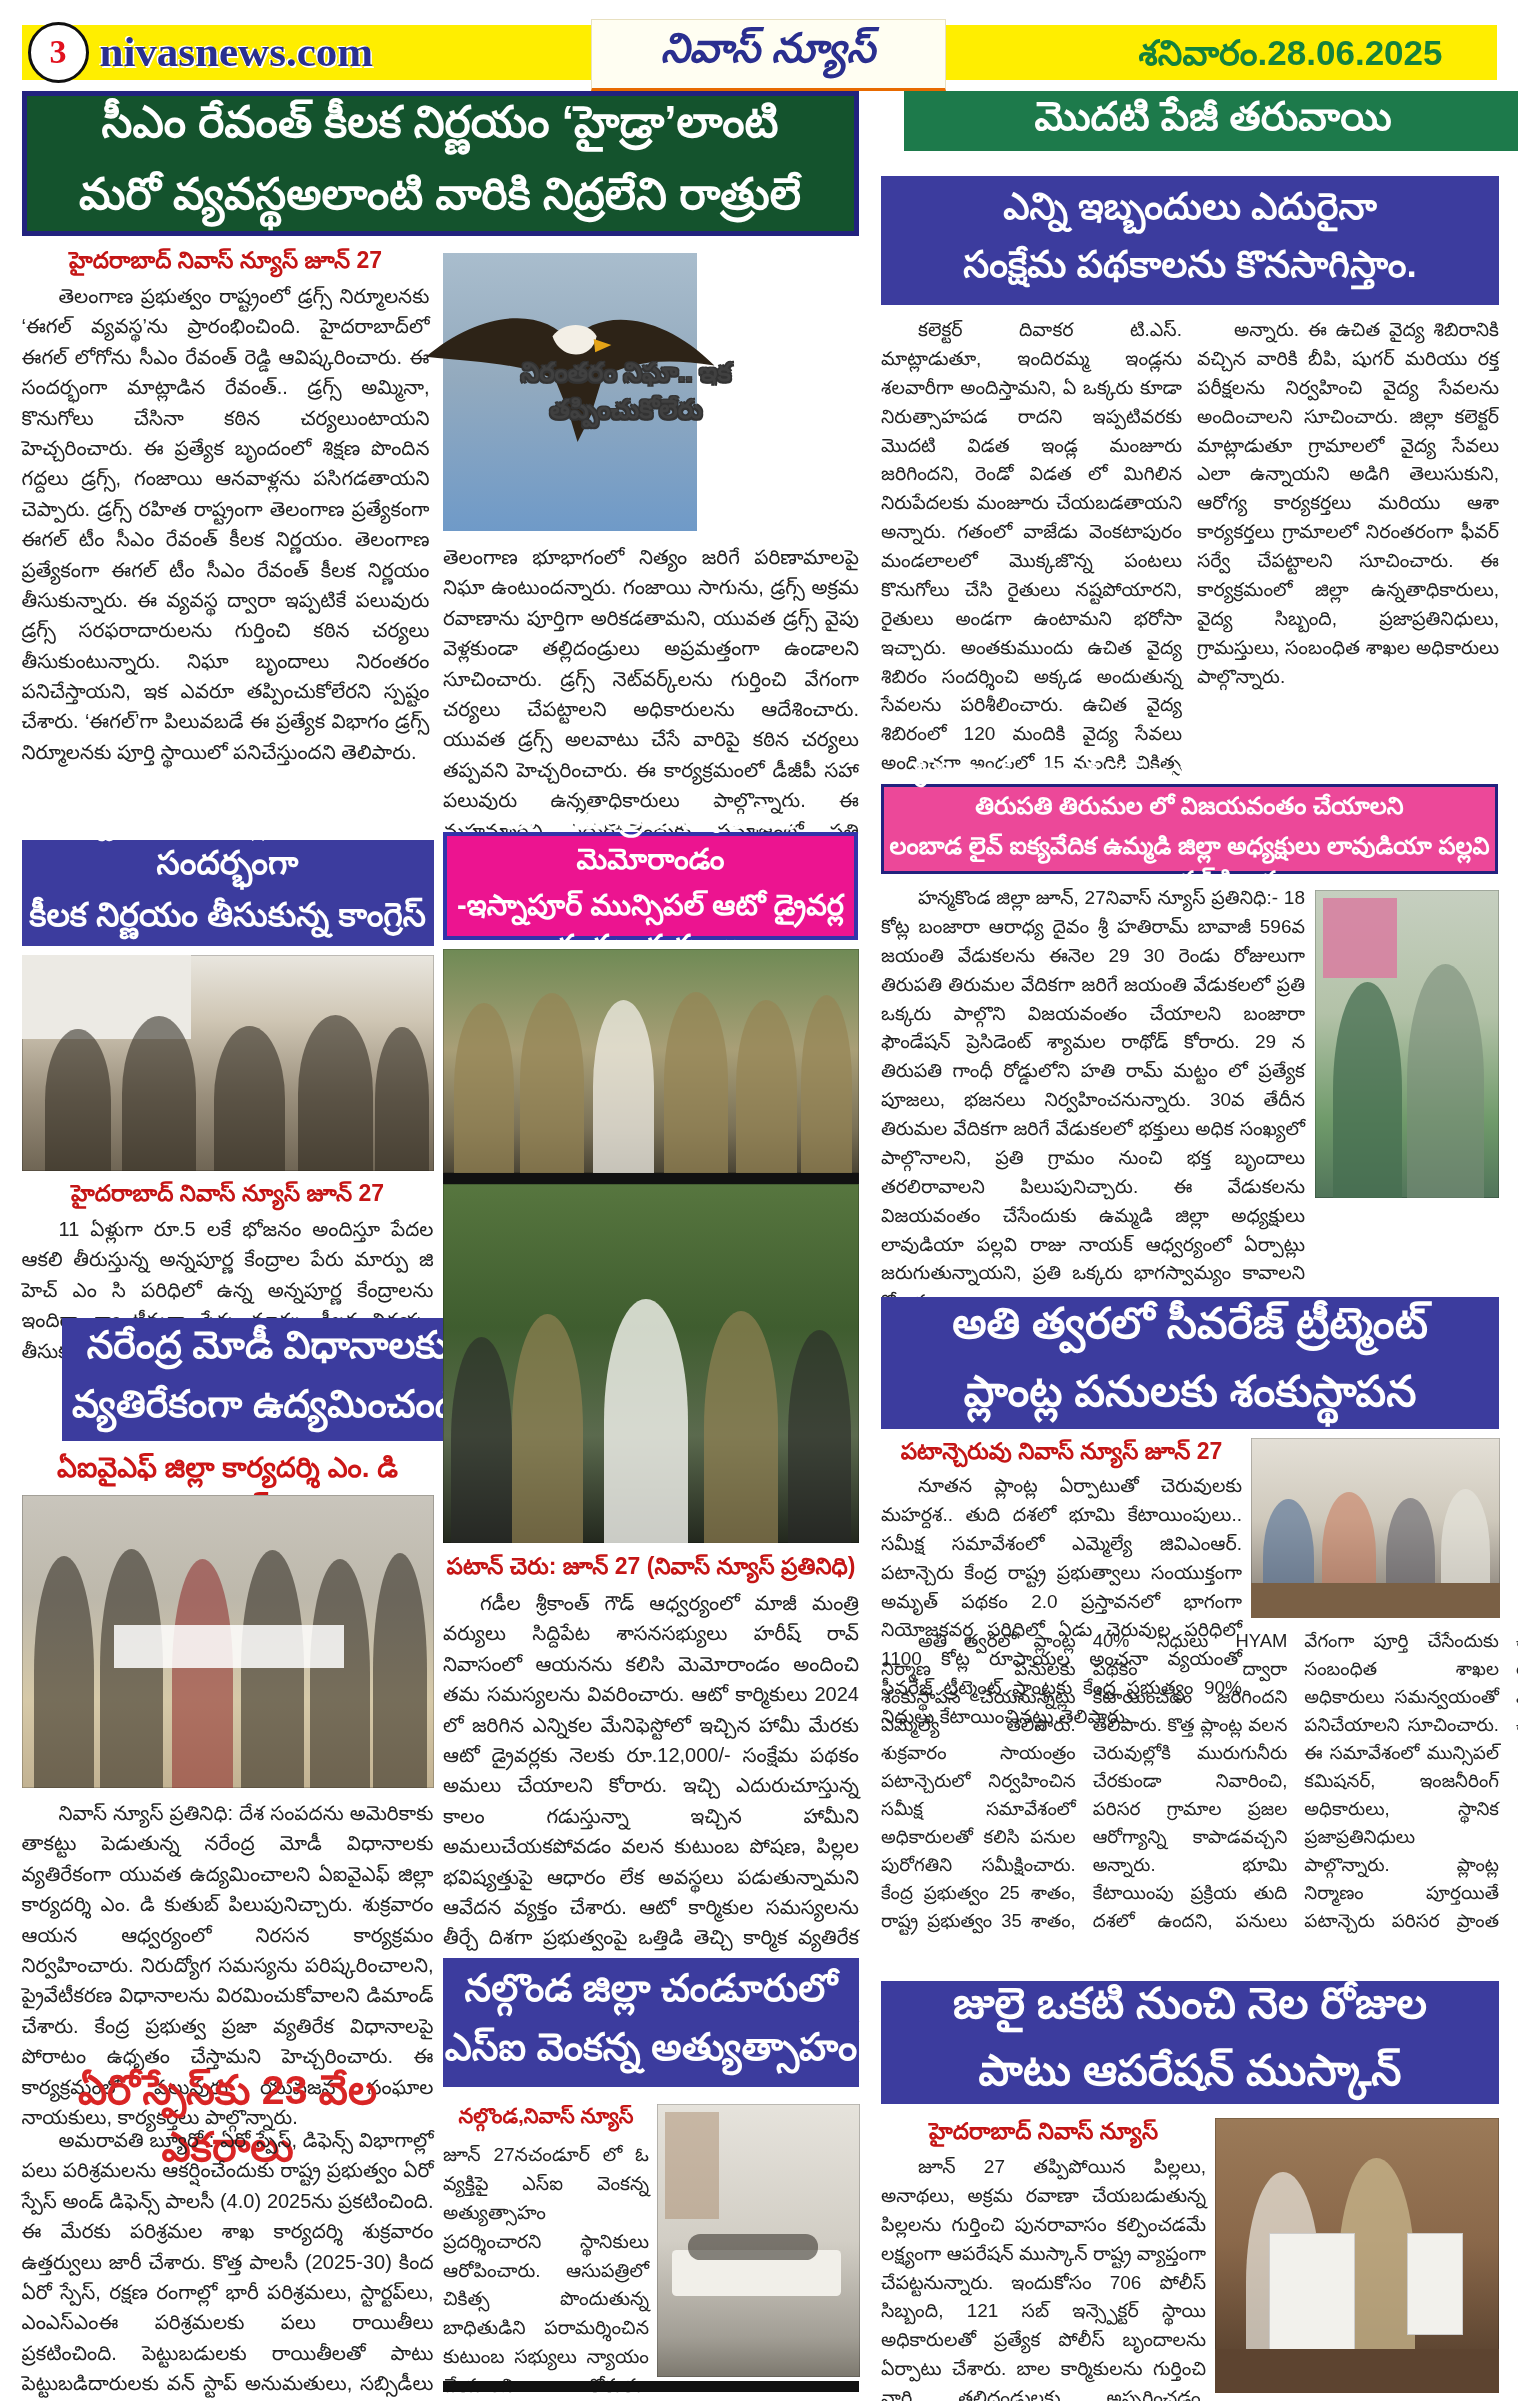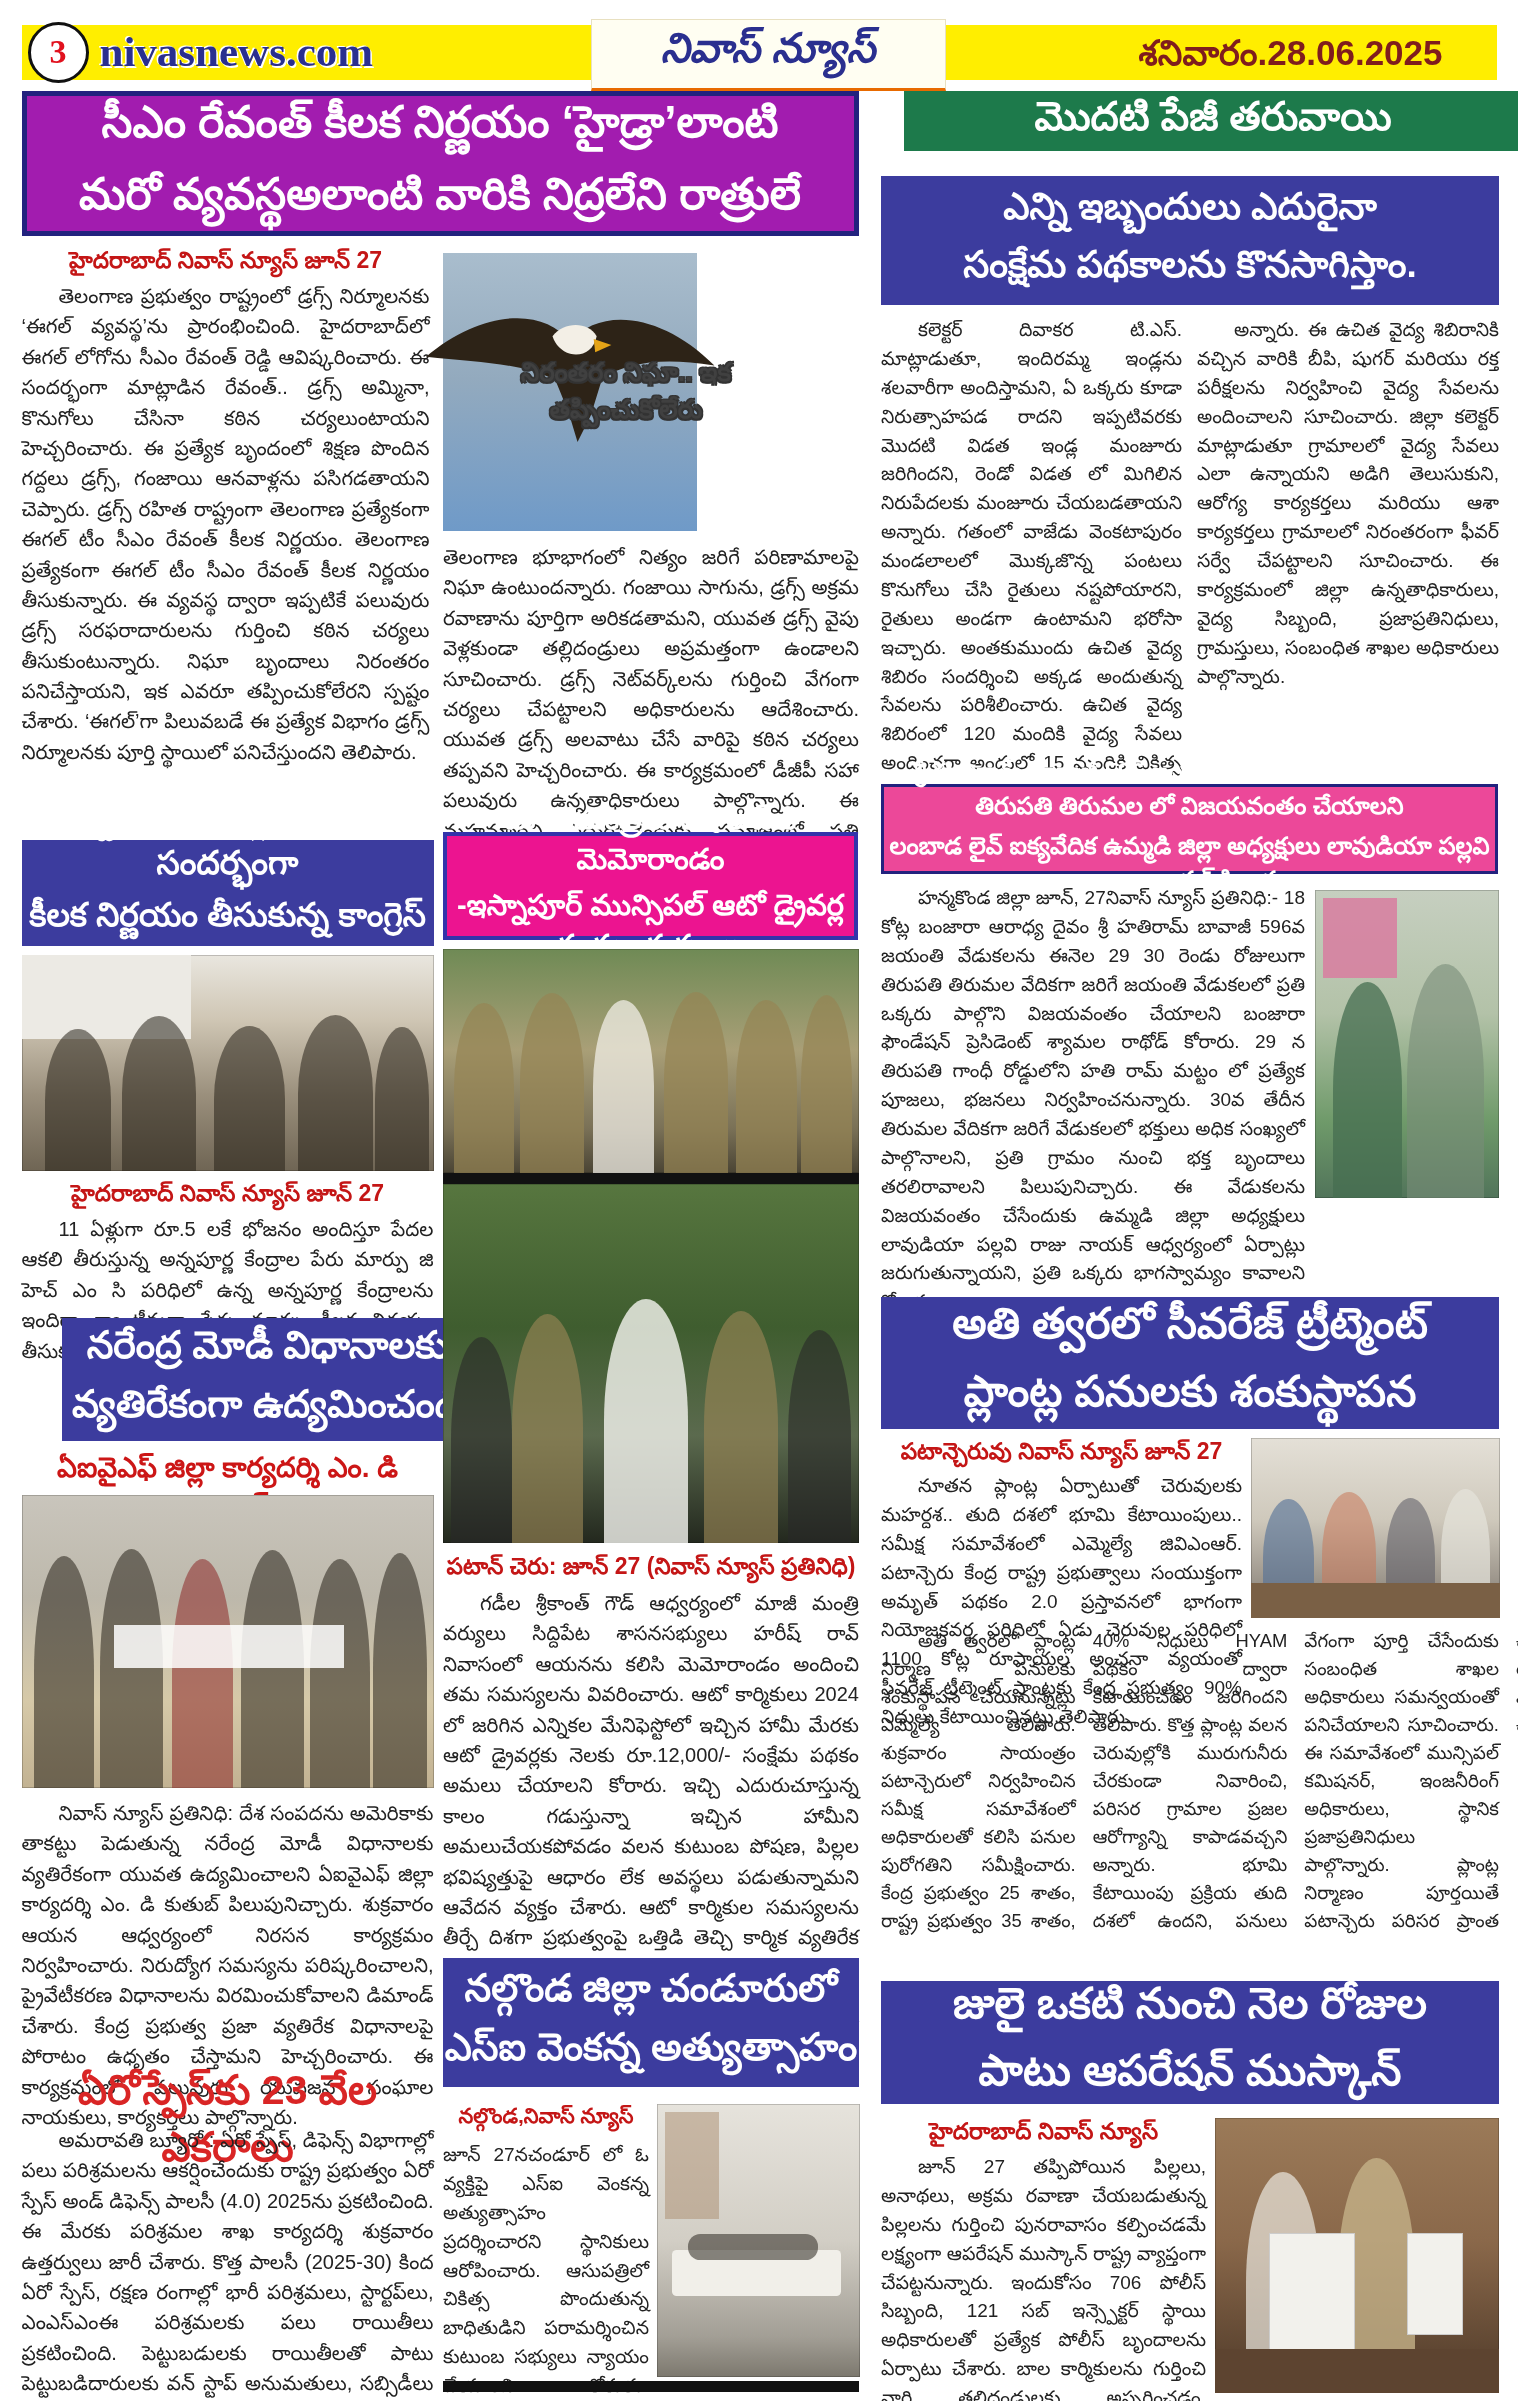--- a/index.html
+++ b/index.html
@@ -10,26 +10,26 @@
   .masthead-bar{position:absolute;left:21.5px;top:25px;width:1475px;height:55px;background:#ffee00;
         display:flex;align-items:center;}
   .page-circle{position:absolute;left:6.1px;top:-3.1px;width:55px;height:55px;border-radius:50%;
         background:#ffffff;border:3.8px solid #111;display:flex;align-items:center;justify-content:center;
         font-size:34px;font-weight:bold;color:#e1111e;font-family:"Liberation Serif",serif;}
   .site-name{position:absolute;left:78px;top:1.5px;font-family:"Liberation Serif",serif;
         font-size:43px;font-weight:bold;color:#2a2f8f;text-shadow:1.5px 1.5px 0 #fff,-1.5px -1.5px 0 #fff;}
   .masthead-box{position:absolute;left:569px;top:-6.1px;width:353px;height:68px;background:#fffef2;
         border:0.8px solid #e8e0c0;border-bottom:3.1px solid #e86a00;display:flex;align-items:center;justify-content:center;}
   .masthead-title{font-size:41px;font-weight:bold;font-style:italic;color:#2a2f8f;}
-  .date-text{position:absolute;right:54px;top:7.7px;font-size:35px;font-weight:bold;color:#7f1d1d;}
+  .date-text{position:absolute;right:54px;top:7.7px;font-size:35px;font-weight:bold;color:#15803d;}
   
   .hbox{display:flex;flex-direction:column;align-items:center;justify-content:center;
         color:#fff;font-weight:bold;text-align:center;}
   .hbox .l{display:block;}
-  .red-box{background:#a21caf;border:5.4px solid #22227e;}
+  .red-box{background:#14532d;border:5.4px solid #22227e;}
   .green-box{background:#1d7a4b;}
   .blue-box{background:#3c3c9e;}
   .pink-box{background:#ec1490;border:4.6px solid #3333aa;}
   .red-banner{background:#ec4899;border:3.8px solid #22227e;}
   
   .byline{color:#c41616;font-weight:bold;text-align:center;font-size:23px;}
   .body-text{font-size:20px;line-height:1.52;text-align:justify;color:#222;}
   .body-text .indent{display:inline-block;width:37px;}
   .red-head{color:#d92525;font-weight:bold;text-align:center;}
   .red-sub{color:#cc1616;font-weight:bold;text-align:center;font-size:28px;}

